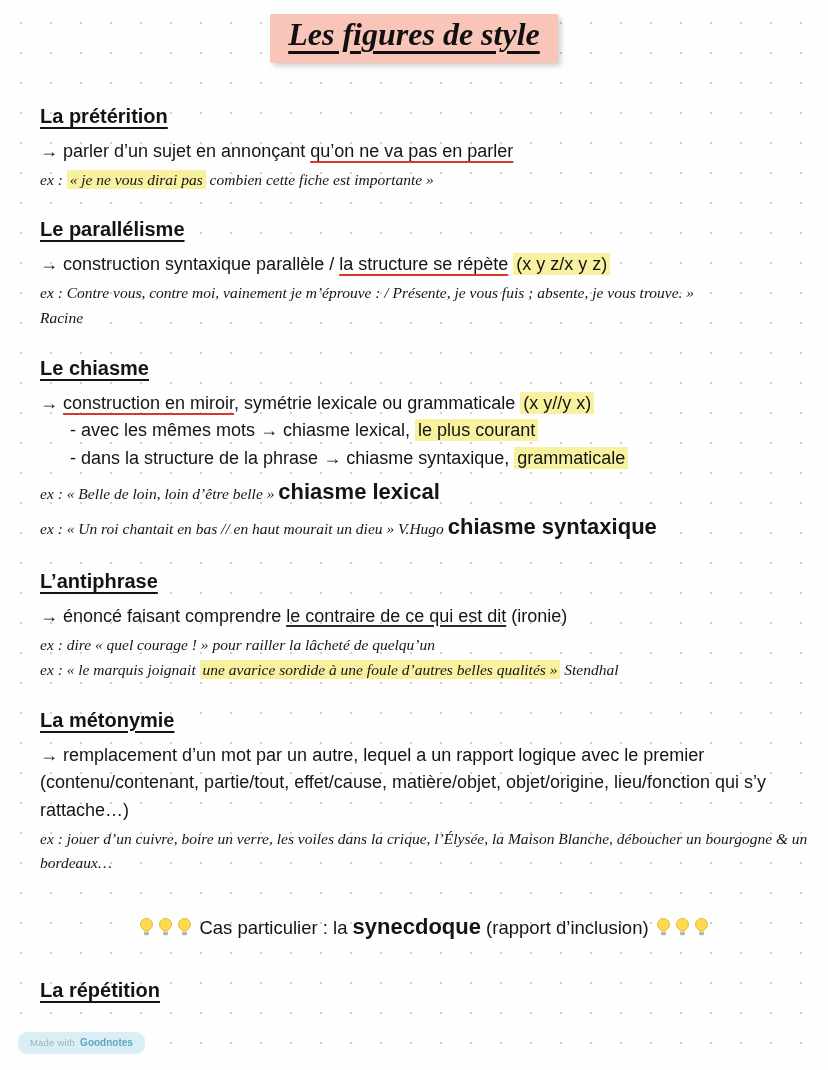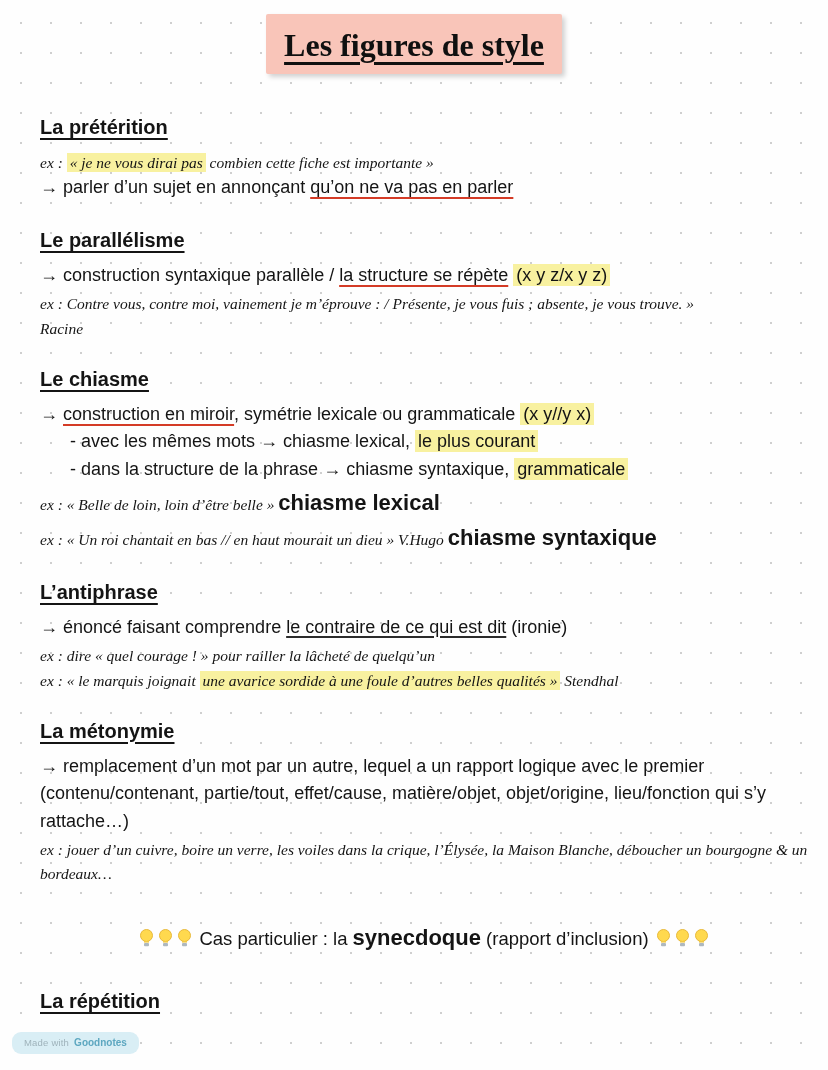--- a/index.html
+++ b/index.html
@@ -5,22 +5,22 @@
   html,body{margin:0;padding:0;}
   body{
     width:828px;height:1070px;position:relative;overflow:hidden;
     background-color:#fefefe;
     background-image:radial-gradient(circle,#cfcfcf 1.2px,rgba(0,0,0,0) 1.4px);
     background-size:30px 30px;background-position:6px 8px;
     font-family:"Liberation Sans",sans-serif;color:#141414;
   }
   .title-wrap{text-align:center;padding-top:14px;}
   .page-title{
-    display:inline-block;background:#f9c5b9;padding:13px 18px 10px;
-    font-family:"Liberation Serif",serif;font-weight:bold;
+    display:inline-block;background:#f9c5b9;padding:2px 18px 10px;
+    font-family:"Liberation Serif",serif;font-style:italic;font-weight:bold;
     font-size:32px;color:#101010;border-radius:2px;
     text-decoration:underline;text-decoration-thickness:2.5px;text-underline-offset:6px;
     box-shadow:3px 3px 5px rgba(0,0,0,0.18);
   }
   .content{padding:0 20px 0 40px;margin-top:42px;}
   .section{margin-bottom:27px;}
   .section.no-head{margin:36px 0 34px;}
   .heading{
     display:inline-block;font-size:20px;font-weight:600;margin-bottom:10px;
     text-decoration:underline;text-decoration-thickness:1.6px;text-underline-offset:4px;
@@ -32,35 +32,35 @@
     font-size:15.5px;line-height:1.5;margin-top:2px;
   }
   .line.center{text-align:center;font-size:18.5px;}
   .seg.hl{background:#f8f1a0;padding:1px 3px;box-decoration-break:clone;-webkit-box-decoration-break:clone;}
   .seg.u-red{text-decoration:underline;text-decoration-color:#d43b26;text-decoration-thickness:2.2px;text-underline-offset:4px;}
   .seg.u-dark{text-decoration:underline;text-decoration-color:#2b2b2b;text-decoration-thickness:1.6px;text-underline-offset:3px;}
   .seg.b{font-weight:700;}
   .seg.sans{font-family:Liberation Sans, sans-serif;font-style:normal;font-weight:700;font-size:22px;}
   .bulb{display:inline-block;vertical-align:-3px;margin:0 1px;}
   .footer-badge{
-    position:absolute;left:12px;bottom:16px;background:#d9eef5;border-radius:9px;
+    position:absolute;left:18px;bottom:16px;background:#d9eef5;border-radius:9px;
     padding:5px 12px 6px;display:flex;align-items:baseline;gap:5px;
   }
   .made-with{font-size:9.5px;color:#9fb3bb;letter-spacing:.2px;}
   .brand{font-size:10px;color:#5da7c0;font-weight:600;}
 </style>
 </head>
 <body>
 
 <div class="title-wrap">
   <div class="page-title">Les figures de style</div>
 </div>
 
 <div class="content" id="sections">
-    <section class="section"><div class="heading">La prétérition</div><div class="line example"><span class="seg">ex : </span><span class="seg hl">« je ne vous dirai pas</span><span class="seg"> combien cette fiche est importante »</span></div><div class="line body"><span class="seg">→ parler d’un sujet en annonçant </span><span class="seg u-red">qu’on ne va pas en parler</span></div></section>
+    <section class="section"><div class="heading">La prétérition</div><div class="line body"><span class="seg">→ parler d’un sujet en annonçant </span><span class="seg u-red">qu’on ne va pas en parler</span></div><div class="line example"><span class="seg">ex : </span><span class="seg hl">« je ne vous dirai pas</span><span class="seg"> combien cette fiche est importante »</span></div></section>
     <section class="section"><div class="heading">Le parallélisme</div><div class="line body"><span class="seg">→ construction syntaxique parallèle / </span><span class="seg u-red">la structure se répète</span><span class="seg"> </span><span class="seg hl">(x y z/x y z)</span></div><div class="line example"><span class="seg">ex : Contre vous, contre moi, vainement je m’éprouve : / Présente, je vous fuis ; absente, je vous trouve. »</span></div><div class="line example"><span class="seg">Racine</span></div></section>
     <section class="section"><div class="heading">Le chiasme</div><div class="line body"><span class="seg">→ </span><span class="seg u-red">construction en miroir</span><span class="seg">, symétrie lexicale ou grammaticale </span><span class="seg hl">(x y//y x)</span></div><div class="line sub"><span class="seg">- avec les mêmes mots → chiasme lexical, </span><span class="seg hl">le plus courant</span></div><div class="line sub"><span class="seg">- dans la structure de la phrase → chiasme syntaxique, </span><span class="seg hl">grammaticale</span></div><div class="line example"><span class="seg">ex : « Belle de loin, loin d’être belle » </span><span class="seg b sans">chiasme lexical</span></div><div class="line example"><span class="seg">ex : « Un roi chantait en bas // en haut mourait un dieu » V.Hugo </span><span class="seg b sans">chiasme syntaxique</span></div></section>
     <section class="section"><div class="heading">L’antiphrase</div><div class="line body"><span class="seg">→ énoncé faisant comprendre </span><span class="seg u-dark">le contraire de ce qui est dit</span><span class="seg"> (ironie)</span></div><div class="line example"><span class="seg">ex : dire « quel courage ! »  pour railler la lâcheté de quelqu’un</span></div><div class="line example"><span class="seg">ex : « le marquis joignait </span><span class="seg hl">une avarice sordide à une foule d’autres belles qualités »</span><span class="seg"> Stendhal</span></div></section>
     <section class="section"><div class="heading">La métonymie</div><div class="line body"><span class="seg">→ remplacement d’un mot par un autre, lequel a un rapport logique avec le premier (contenu/contenant, partie/tout, effet/cause, matière/objet, objet/origine, lieu/fonction qui s’y rattache…)</span></div><div class="line example"><span class="seg">ex : jouer d’un cuivre, boire un verre, les voiles dans la crique, l’Élysée, la Maison Blanche, déboucher un bourgogne &amp; un bordeaux…</span></div></section>
     <section class="section no-head">
       <div class="line center"><span class="bulb"><svg width="17" height="20" viewBox="0 0 17 20">
             <circle cx="8.5" cy="7.5" r="6" fill="#ffd94e" stroke="#e8b93a" stroke-width="1"></circle>
             <path d="M6 13h5v1.6H6z" fill="#f0c845"></path>
             <rect x="6" y="15" width="5" height="3.2" rx="1" fill="#aeb8bf"></rect>
           </svg></span><span class="bulb"><svg width="17" height="20" viewBox="0 0 17 20">

